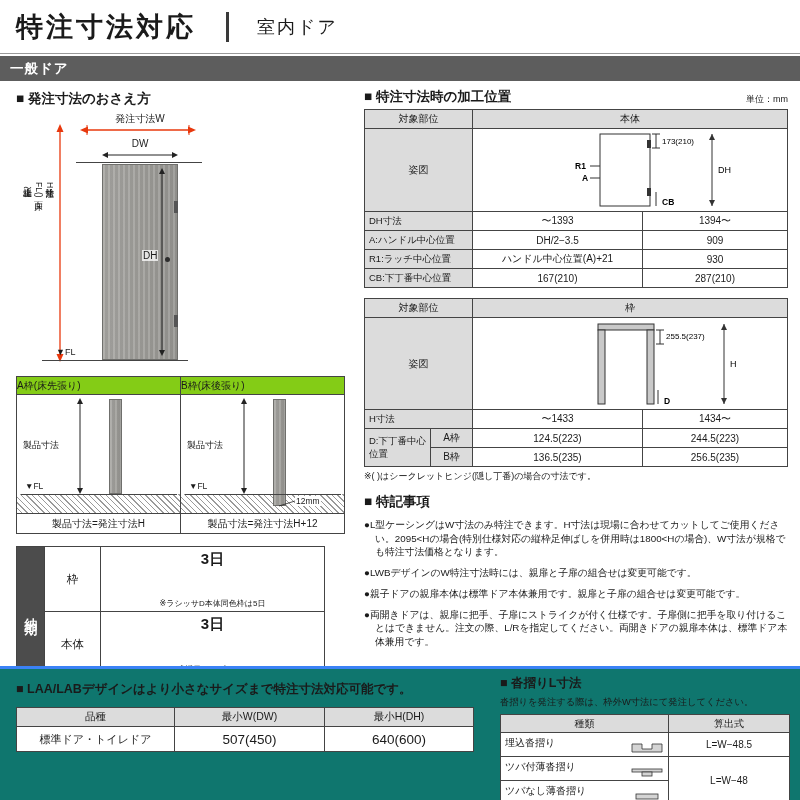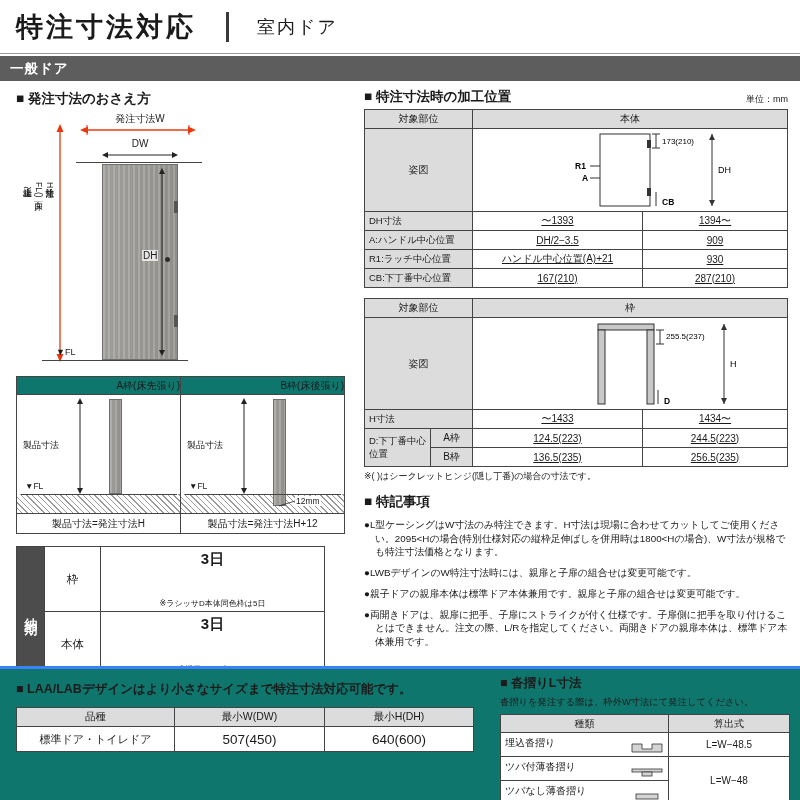--- a/index.html
+++ b/index.html
@@ -30,21 +30,21 @@
                      linear-gradient(90deg,#a8a7a3,#989793); }
   .door-slab { border:1px solid #6f6f6c; }
   .door-handle { position:absolute; right:7px; top:92px; width:5px; height:5px; border-radius:50%; background:#2e2e2e; }
   .door-hinge { position:absolute; right:-1px; width:4px; height:12px; background:#555; }
   .thin-line { background:#444; }
 
   
   .frames-row { display:flex; margin-top:12px; }
   .frame-panel { width:165px; border:1px solid #444; background:#fff; }
   .frame-panel + .frame-panel { margin-left:-1px; }
-  .fp-head { height:18px; background:#0f766e; border-bottom:1px solid #444; font-size:10px; text-align:right; line-height:18px; }
+  .fp-head { height:18px; background:#84cc16; border-bottom:1px solid #444; font-size:10px; text-align:left; line-height:18px; }
   .fp-body { position:relative; height:118px; overflow:hidden; }
   .fp-formula { border-top:1px solid #444; height:20px; line-height:20px; text-align:center; font-size:10px; }
   .fp-door { position:absolute; left:92px; top:4px; width:13px; z-index:2; }
   .fp-fl { position:absolute; left:8px; top:86px; font-size:8.5px; z-index:2; }
   .fp-floor { position:absolute; left:0; top:99px; width:100%; height:19px;
     background:repeating-linear-gradient(45deg,#fff 0 3px,#9a9a9a 3px 4px); }
   .fp-dim-label { position:absolute; left:6px; top:44px; font-size:9px; background:#fff; z-index:2; }
   .fp-12 { position:absolute; left:114px; top:101px; font-size:8.5px; background:#fff; z-index:3; padding:0 1px; }
 
   
@@ -57,21 +57,21 @@
   .dl-days { font-size:15px; font-weight:bold; line-height:1.15; padding-top:3px; }
   .dl-note { font-size:8px; line-height:1.25; padding-bottom:2px;margin-top:32px; }
   .small-note { font-size:9px; margin-top:4px; }
 
   
   .rc-head { display:flex; justify-content:space-between; align-items:flex-end; }
   .unit { font-size:9px; }
   .spec-table { border-collapse:collapse; width:100%; table-layout:fixed; margin-top:3px; }
   .spec-table th, .spec-table td { border:1px solid #444; font-weight:normal; }
   .spec-table .hdr { background:#dcdcdc; font-size:10px; text-align:center; height:19px; }
-  .spec-table td { font-size:10px; text-align:center; height:17px; background:#fff;text-decoration:underline; }
+  .spec-table td { font-size:10px; text-align:center; height:17px; background:#fff; }
   .spec-table .row-lbl { text-align:left; padding-left:4px; font-size:9.5px; }
   .fig-cell { background:#fff; height:86px; }
   .fig-cell svg { display:block; margin:0 auto; }
   .tbl-footnote { font-size:9px; margin-top:3px; }
 
   .notes-title { margin-top:10px; }
   .note-item { font-size:9.8px; line-height:1.4; margin-top:7px; padding-left:11px; text-indent:-11px; }
 
   
   .bottom-strip { position:absolute; left:0; top:666px; width:800px; height:168px;

